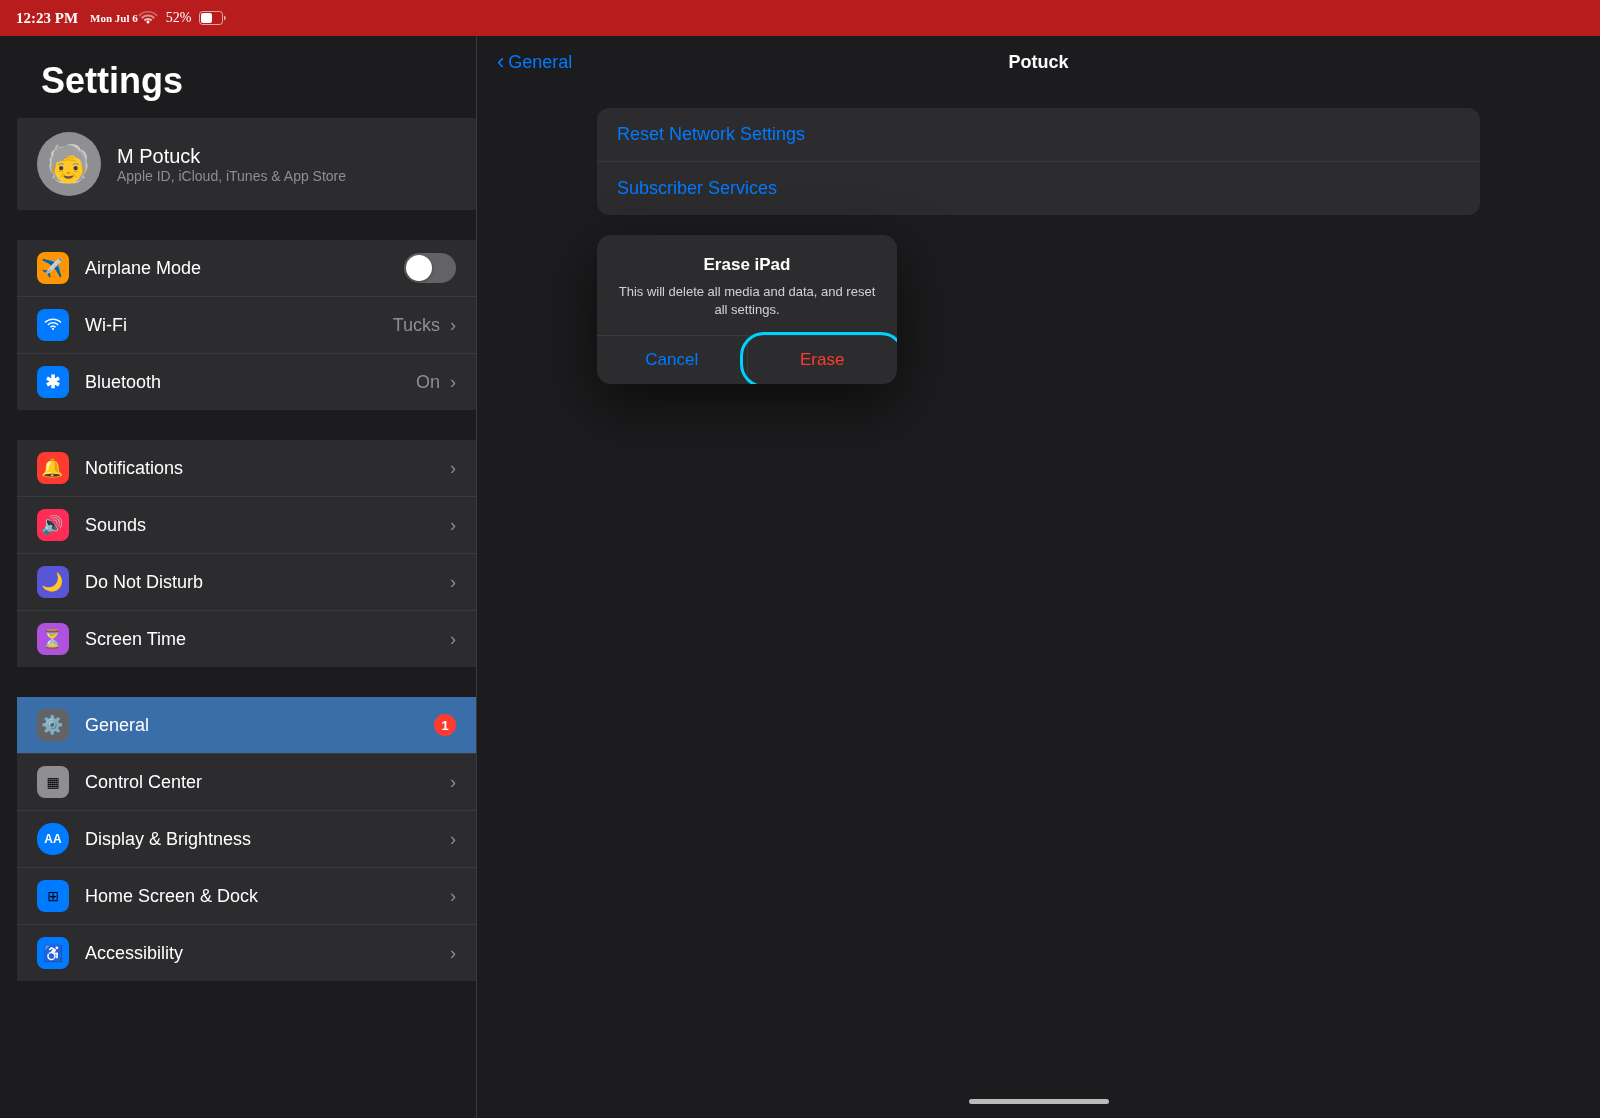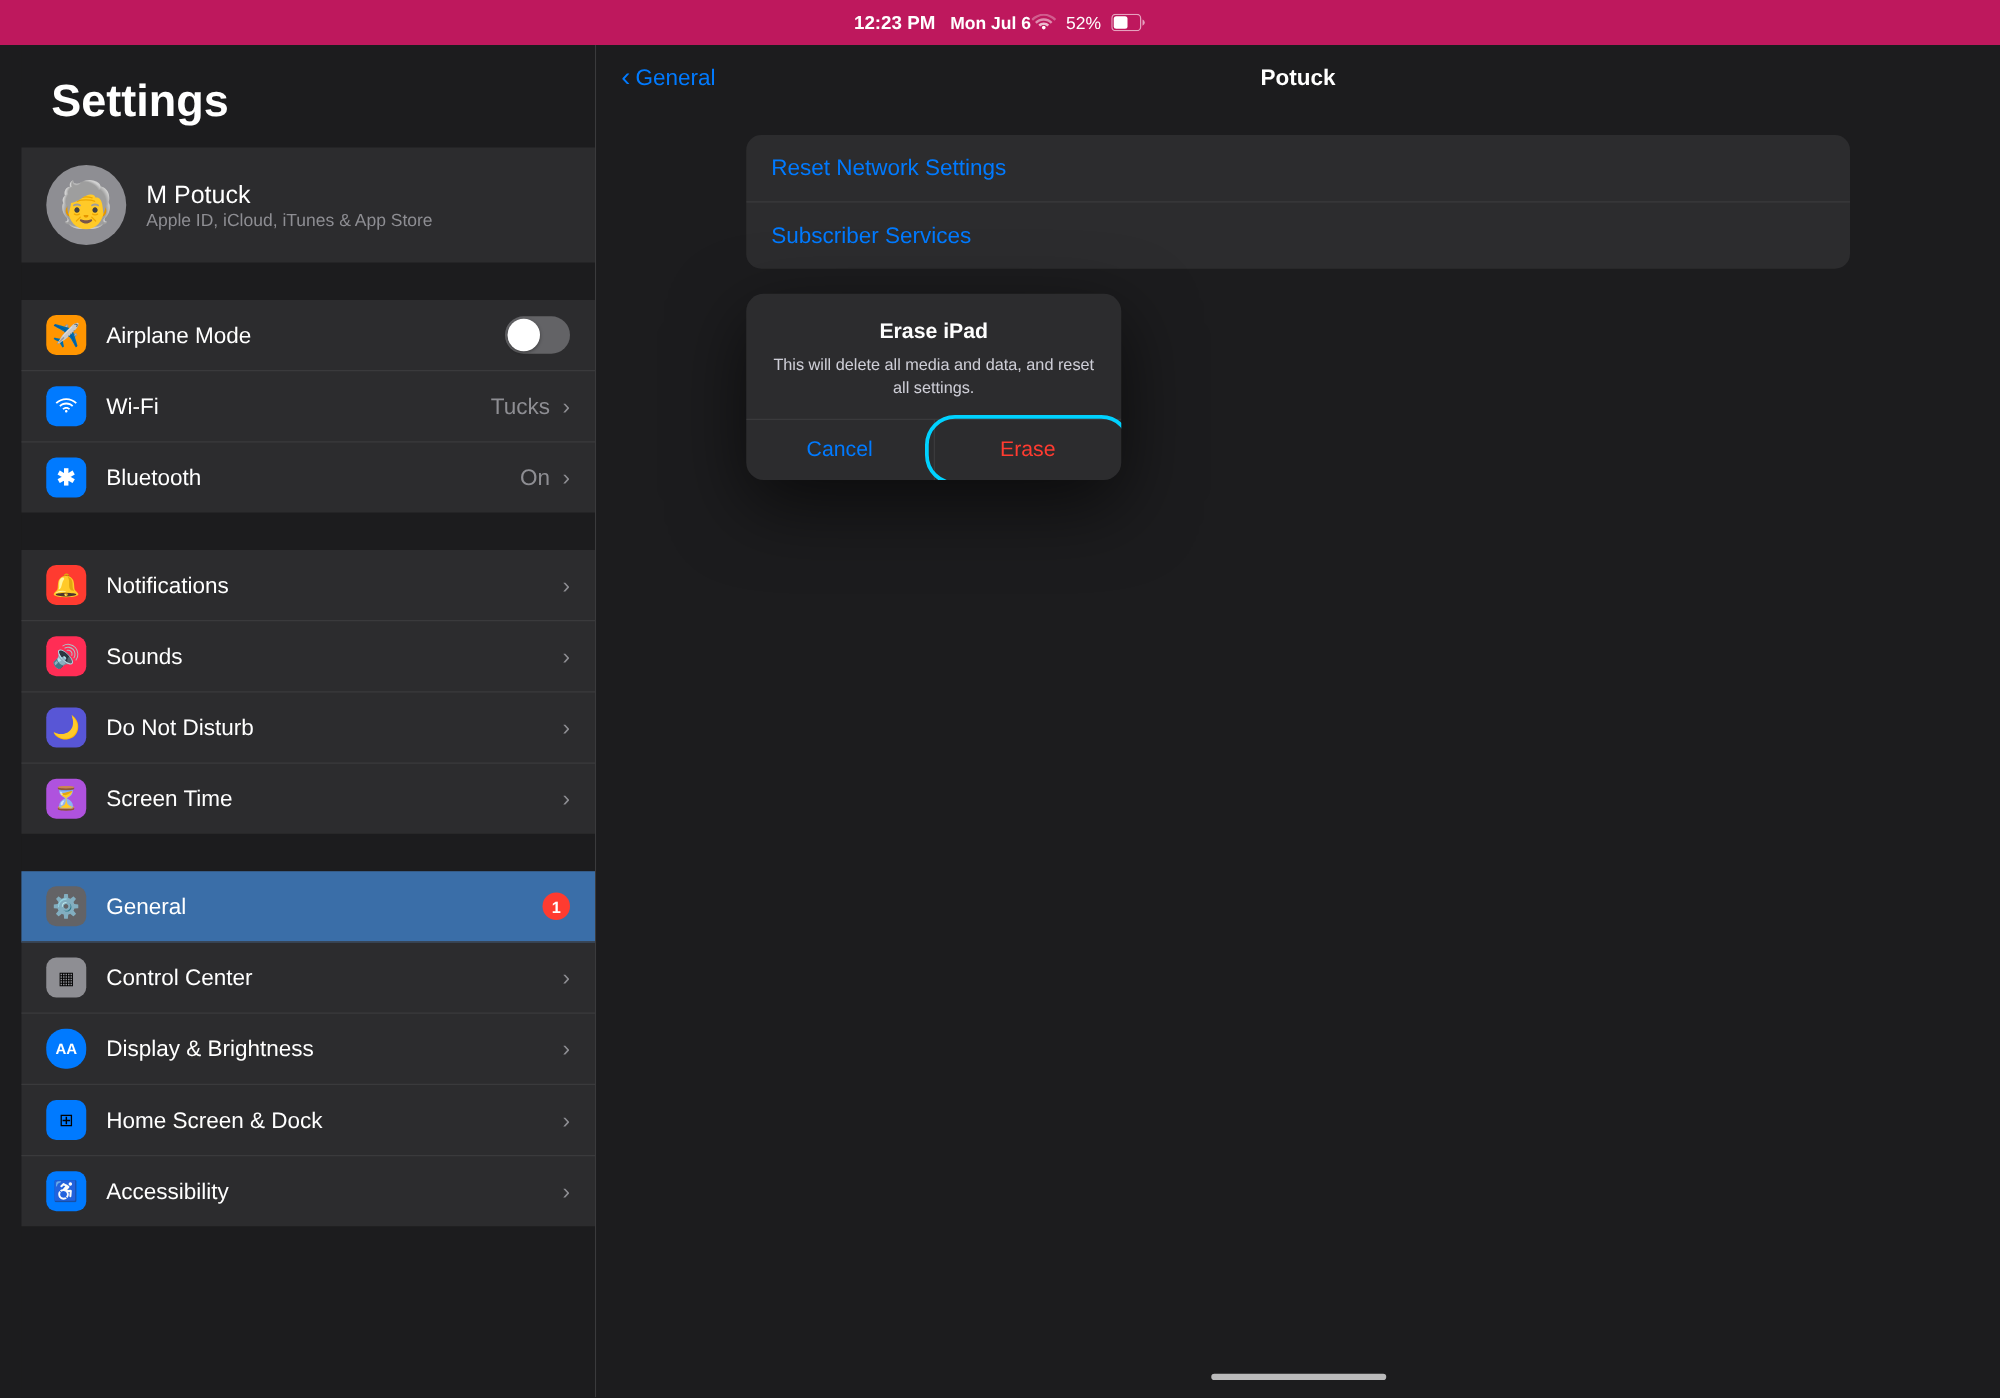--- a/index.html
+++ b/index.html
@@ -9,35 +9,36 @@
       background: #1c1c1e;
       font-family: -apple-system, 'SF Pro Display', 'Helvetica Neue', sans-serif;
       overflow: hidden;
       display: flex;
       flex-direction: column;
     }
 
     
     .status-bar {
       height: 36px;
-      background: #be185d;
-      display: flex;
-      align-items: center;
-      justify-content: center;
+      background: #b91c1c;
+      display: flex;
+      align-items: center;
+      justify-content: flex-start;
       padding: 0 16px;
       flex-shrink: 0;
+      font-family: Liberation Serif, serif;
     }
     .status-time {
       color: #fff;
       font-size: 15px;
       font-weight: 600;
     }
     .status-date {
       color: #fff;
-      font-size: 14px;
+      font-size: 11px;
       font-weight: 600;
     }
     .status-icons {
       display: flex;
       align-items: center;
       gap: 8px;
     }
     .status-icons span {
       color: #fff;
       font-size: 13px;

